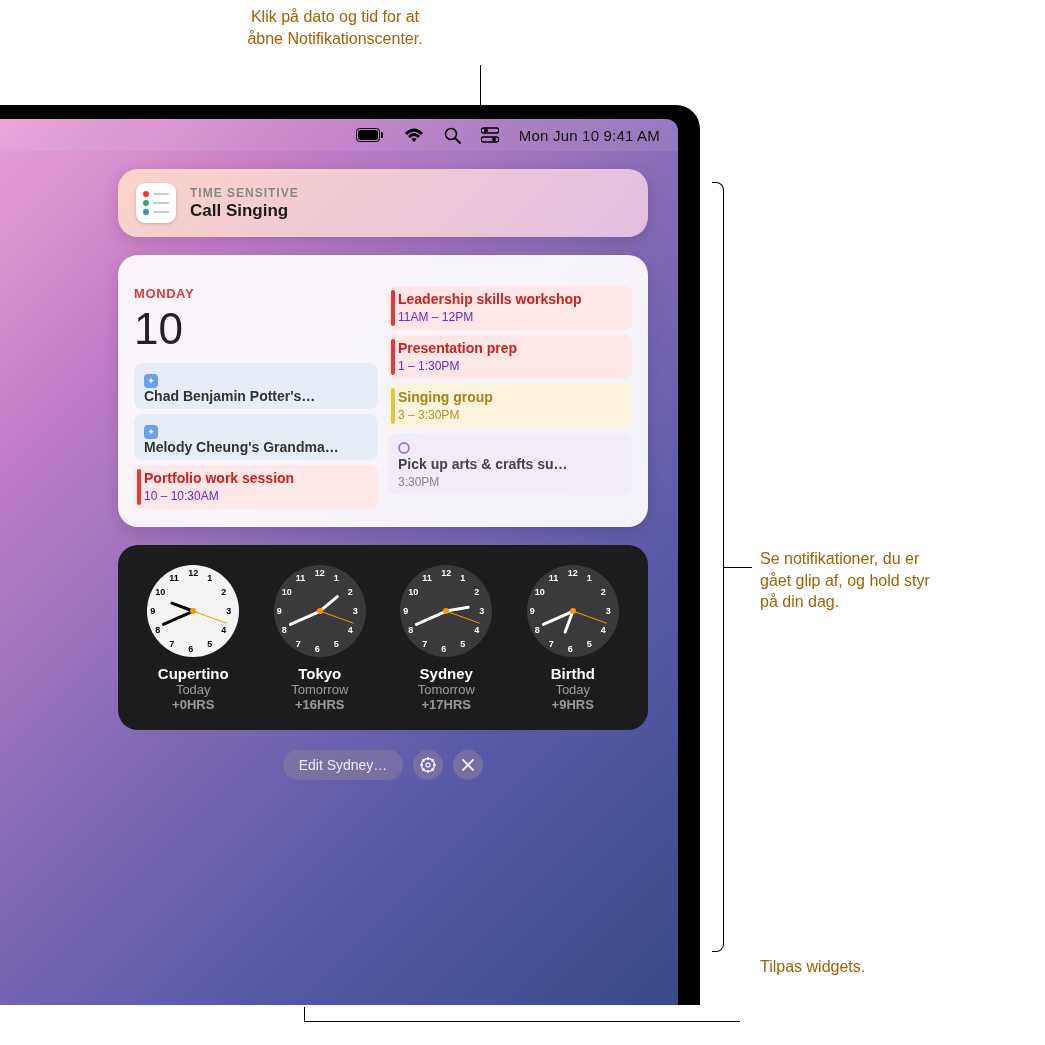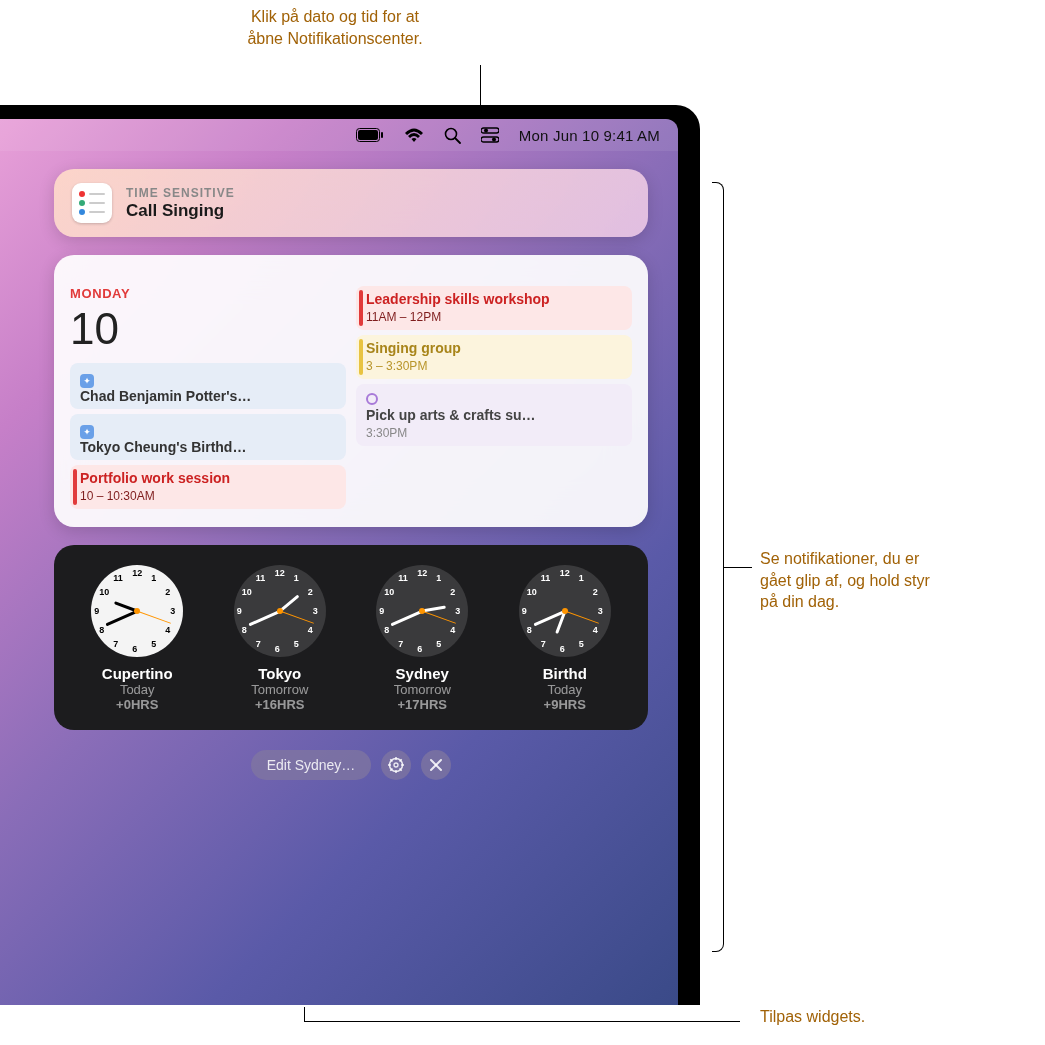--- a/index.html
+++ b/index.html
@@ -41,21 +41,21 @@
     font-weight: 500;
     background: rgba(255,255,255,0.08);
   }
   .menubar .icon { display: inline-flex; align-items: center; }
   .menubar svg { display: block; }
   .menu-datetime { cursor: pointer; letter-spacing: 0.2px; }
   .notif-center {
     position: absolute;
     top: 50px;
     right: 30px;
-    width: 594px;
+    width: 530px;
     display: flex;
     flex-direction: column;
     gap: 18px;
     margin-left: 48px;
   }
   .card {
     background: rgba(255,255,255,0.92);
     border-radius: 20px;
     backdrop-filter: blur(20px);
     box-shadow: 0 4px 16px rgba(0,0,0,0.15);
@@ -98,21 +98,21 @@
     text-overflow: ellipsis;
     white-space: nowrap;
   }
   .cal-event .bar {
     position: absolute;
     left: 3px; top: 4px; bottom: 4px; width: 4px;
     border-radius: 2px;
   }
   .cal-event .title { font-size: 14px; font-weight: 700; display:block; overflow:hidden; text-overflow:ellipsis;}
   .cal-event .time { font-size: 12px; font-weight: 500; }
-  .ev-red { background: #fde7e7; } .ev-red .bar{background:#e13a3a;} .ev-red .title{color:#c22;} .ev-red .time{color:#7f1d1d;}
+  .ev-red { background: #fde7e7; } .ev-red .bar{background:#e13a3a;} .ev-red .title{color:#c22;} .ev-red .time{color:#6d28d9;}
   .ev-blue { background: #e6edf7; } .ev-blue .title{color:#333;} .ev-blue .dot{display:inline-block;width:14px;height:14px;border-radius:4px;background:#6aa0e8;margin-right:4px;vertical-align:-2px; font-size:9px; text-align:center; color:#fff; line-height:14px;}
   .ev-yellow { background: #fcf4dd; } .ev-yellow .bar{background:#e8c341;} .ev-yellow .title{color:#a8851a;} .ev-yellow .time{color:#b8952a;}
   .ev-purple { background: #f2ecf8; } .ev-purple .title{color:#444;} .ev-purple .time{color:#888;}
   .ev-purple .circle{display:inline-block;width:12px;height:12px;border:2px solid #a87ad8;border-radius:50%;margin-right:4px;vertical-align:-2px;}
   .clock-card {
     background: #1c1c1e;
     border-radius: 20px;
     padding: 20px 12px 18px;
     display: flex;
     justify-content: space-around;
@@ -218,27 +218,28 @@
         </div>
       </div>
 
       <div class="card cal-card">
         <div class="cal-grid">
           <div class="cal-col">
             <div class="cal-day-label">MONDAY</div>
             <div class="cal-day-num">10</div>
             <div id="cal-left" style="display: flex; flex-direction: column; gap: 5px;">
                 <div class="cal-event ev-blue"><span class="dot">✦</span><span class="title">Chad Benjamin Potter's…</span></div>
-                <div class="cal-event ev-blue"><span class="dot">✦</span><span class="title">Tokyo Cheung's Birthd…</span></div>
+                <div class="cal-event ev-blue"><span class="dot">✦</span><span class="title">Melody Cheung's Grandma…</span></div>
                 <div class="cal-event ev-red"><span class="bar"></span><span class="title">Portfolio work session</span><span class="time">10 – 10:30AM</span></div>
               </div>
           </div>
           <div class="cal-col">
             <div id="cal-right" style="display: flex; flex-direction: column; gap: 5px;">
                 <div class="cal-event ev-red"><span class="bar"></span><span class="title">Leadership skills workshop</span><span class="time">11AM – 12PM</span></div>
+                <div class="cal-event ev-red"><span class="bar"></span><span class="title">Presentation prep</span><span class="time">1 – 1:30PM</span></div>
                 <div class="cal-event ev-yellow"><span class="bar"></span><span class="title">Singing group</span><span class="time">3 – 3:30PM</span></div>
                 <div class="cal-event ev-purple"><span class="circle"></span><span class="title">Pick up arts &amp; crafts su…</span><span class="time">3:30PM</span></div>
               </div>
           </div>
         </div>
       </div>
 
       <div class="clock-card" id="clocks">
           <div class="clock-item">
             <div class="clock-face light">
@@ -362,13 +363,13 @@
     </div>
   </div>
 </div>
 
 <div class="bracket" style="left:712px; top:182px; width:12px; height:770px;"></div>
 <div class="callout-line" style="left:724px; top:567px; width:28px; height:1px;"></div>
 <div class="callout" style="left:760px; top:548px; width:275px;">Se notifikationer, du er<br>gået glip af, og hold styr<br>på din dag.</div>
 
 <div class="callout-line" style="left:304px; top:1007px; width:1px; height:14px;"></div>
 <div class="callout-line" style="left:304px; top:1021px; width:436px; height:1px;"></div>
-<div class="callout" style="left:760px; top:1006px;">Tilpas widgets.</div>
+<div class="callout" style="left:760px; top:956px;">Tilpas widgets.</div>
 
 </body></html>

